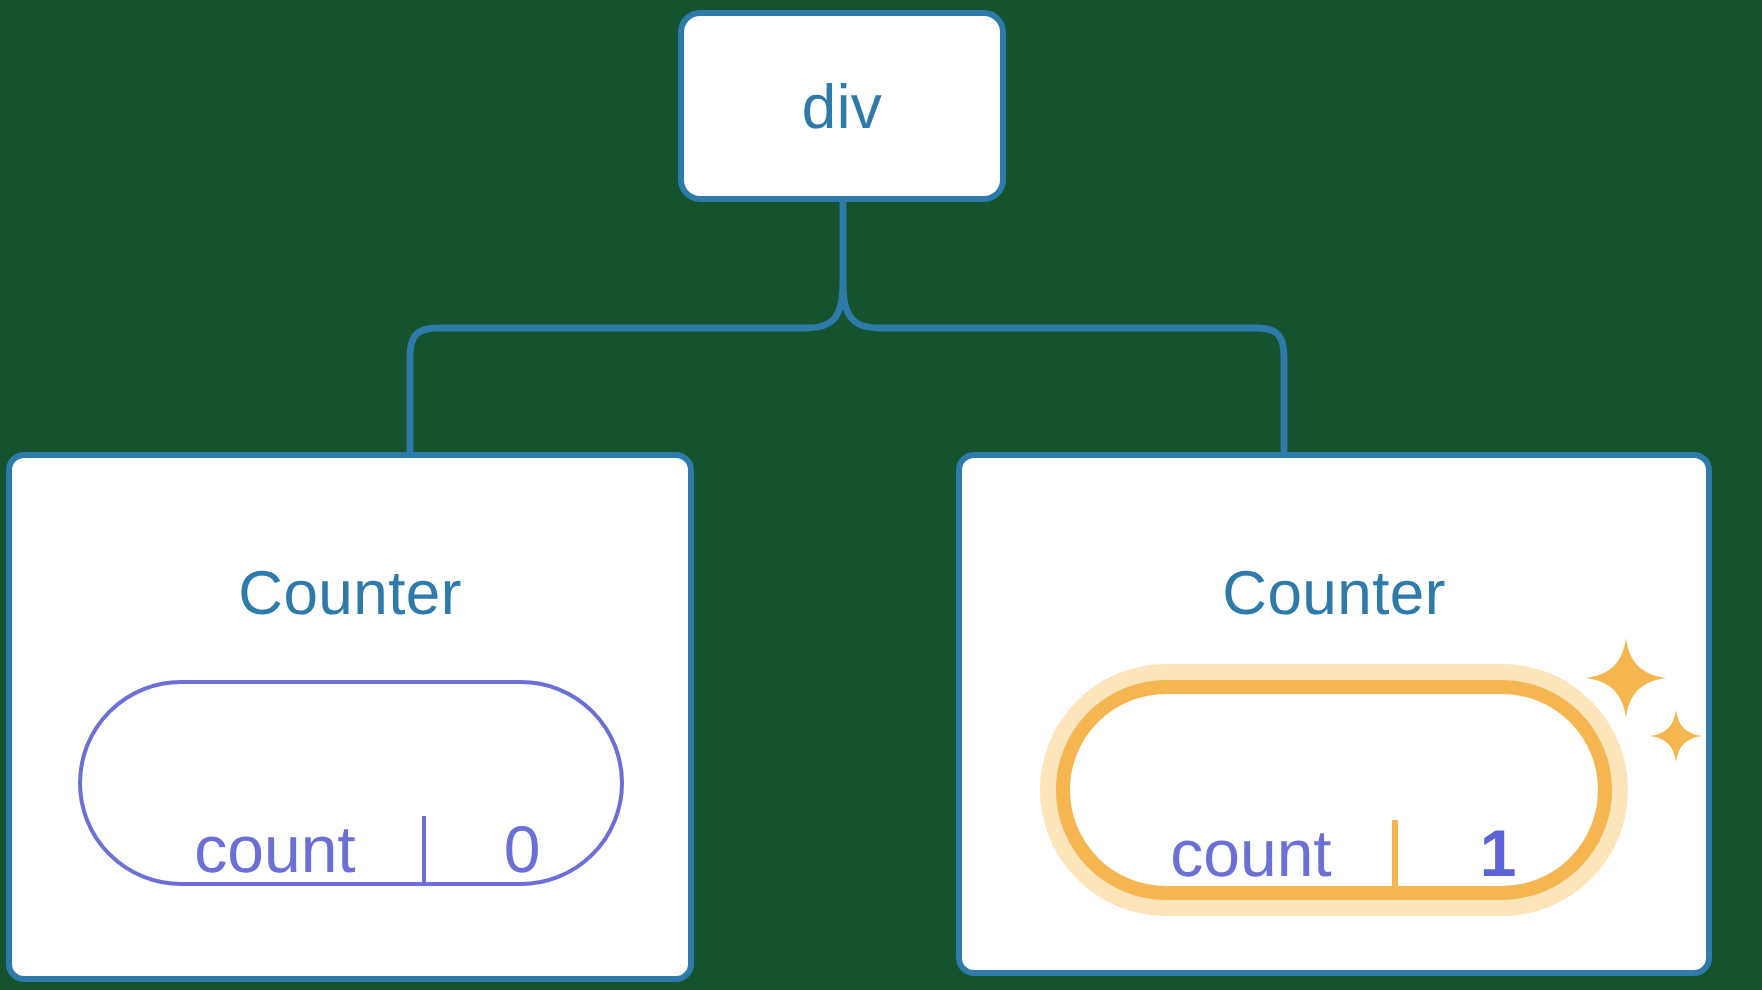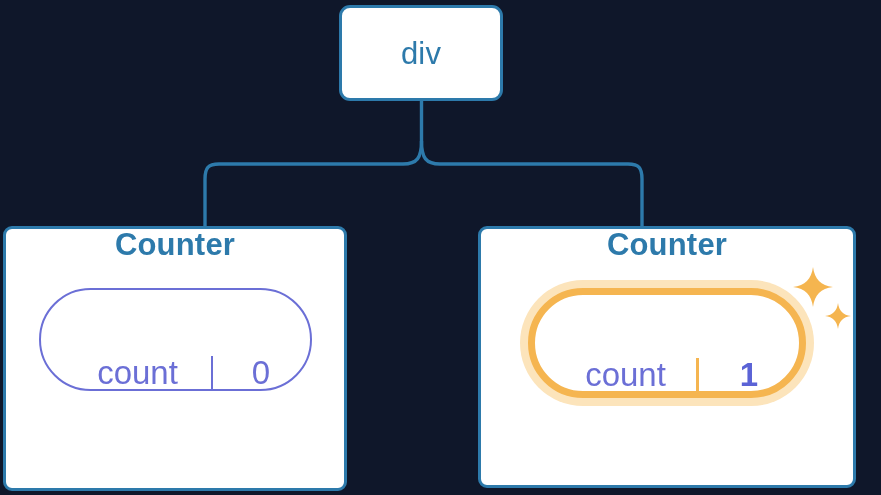--- a/index.html
+++ b/index.html
@@ -11,21 +11,21 @@
     width: 881px;
     height: 495px;
     overflow: hidden;
     font-family: "Liberation Sans", "DejaVu Sans", sans-serif;
   }
 
   #canvas {
     position: relative;
     width: 881px;
     height: 495px;
-    background: #0f172a;
+    background: #14532d;
   }
 
   
   #connector-layer {
     position: absolute;
     left: 0;
     top: 0;
     width: 881px;
     height: 495px;
     pointer-events: none;
@@ -74,21 +74,21 @@
     left: 478px;
     top: 226px;
     width: 378px;
     height: 262px;
   }
   .counter-card .node-title {
     font-size: 31px;
     color: #2d7aab;
     letter-spacing: 0.2px;
     line-height: 1;
-    font-weight: bold;
+    margin-top: 52px;
   }
 
   
   .state-pill-wrap {
     position: relative;
     margin-top: 28px;
     display: flex;
     align-items: center;
     justify-content: center;
   }

